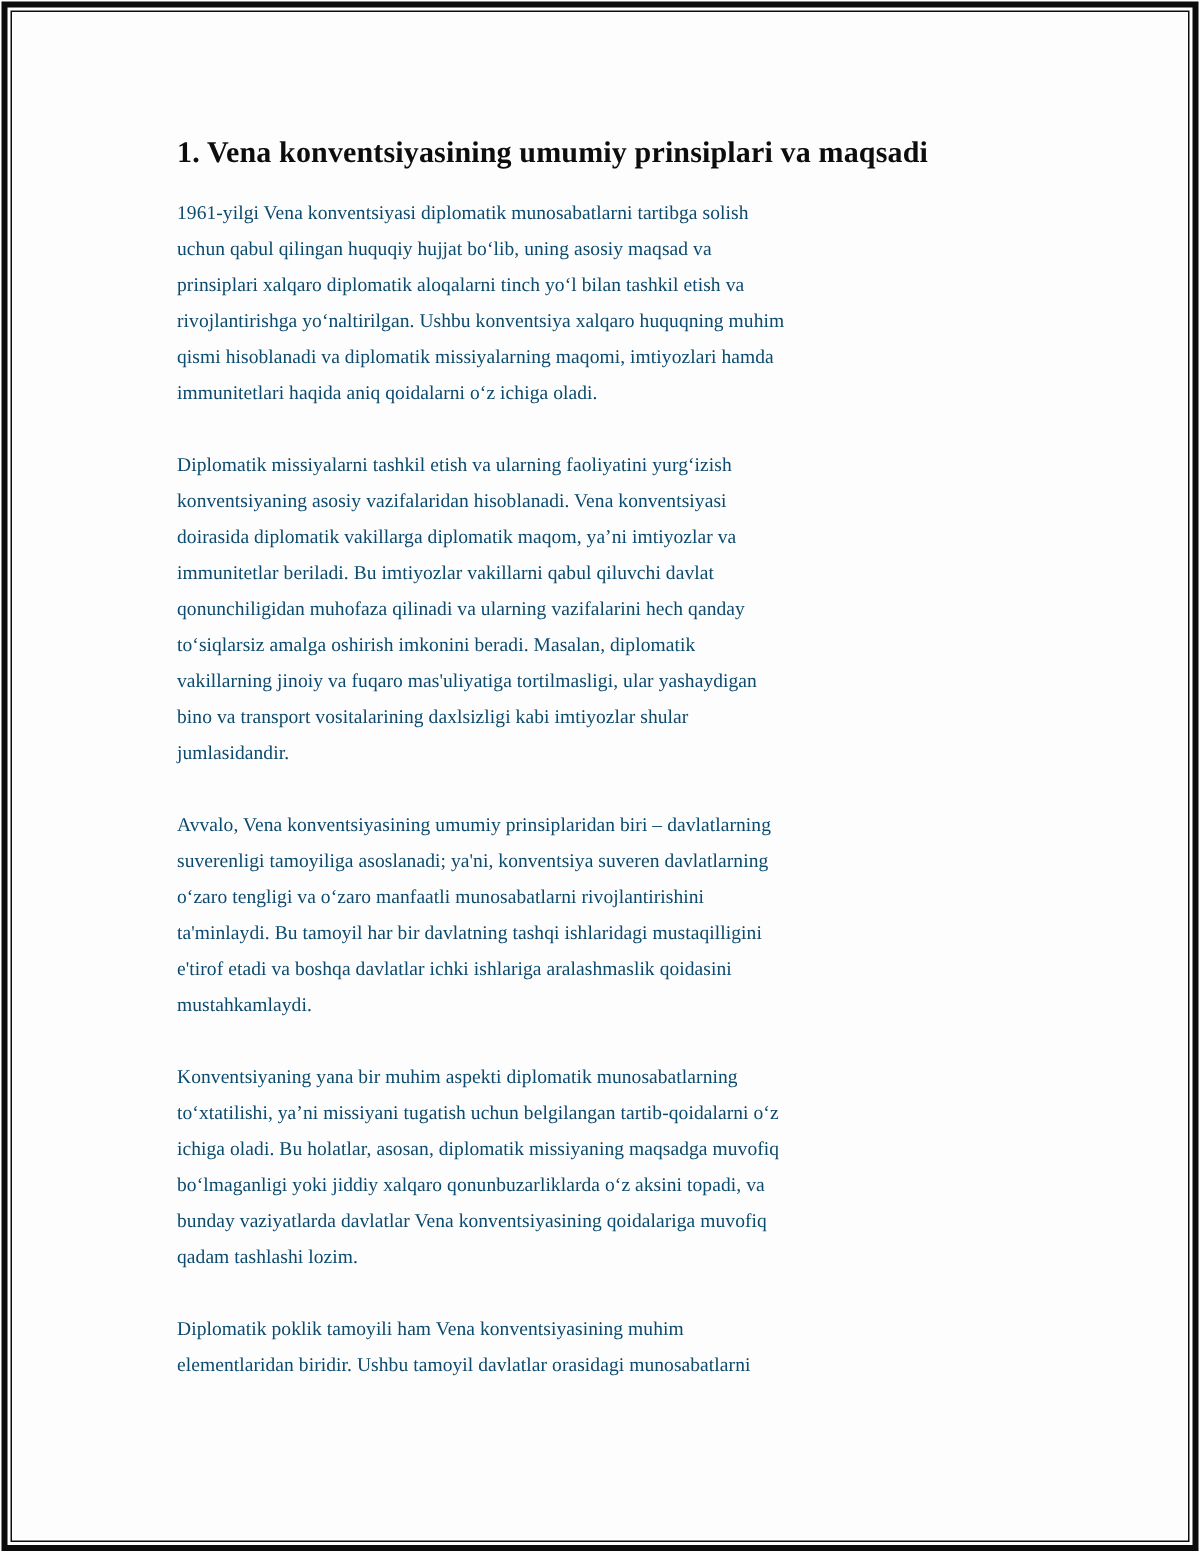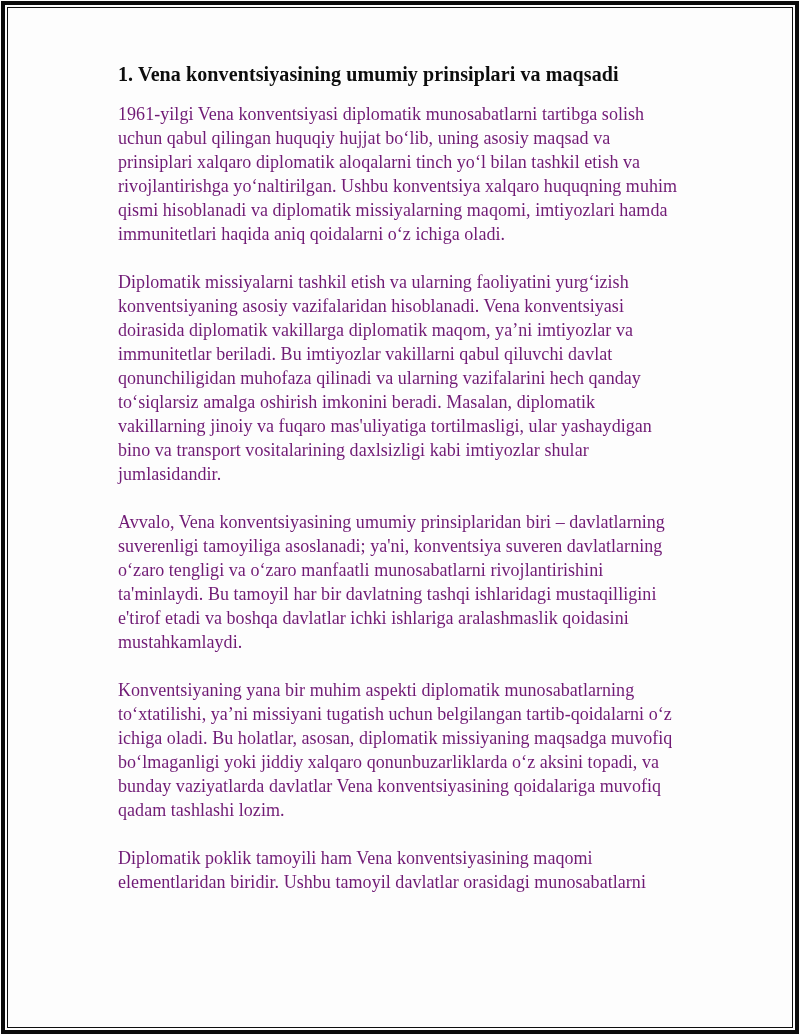--- a/index.html
+++ b/index.html
@@ -24,38 +24,38 @@
     position: absolute;
     inset: 7px;
     border: 1px solid #0e0e0e;
     pointer-events: none;
   }
   .page-content {
     position: absolute;
     top: 0;
     left: 118px;
     width: 592px;
-    padding-top: 60px;
+    padding-top: 88px;
     color: #161616;
   }
   h1.doc-heading {
     font-family: "Liberation Serif", "DejaVu Serif", serif;
     font-size: 20px;
     line-height: 28px;
     font-weight: bold;
     color: #0d0d0d;
     margin: 0 0 14px 0;
     letter-spacing: 0.1px;
   }
   p.doc-paragraph {
-    font-size: 18px;
+    font-size: 13px;
     line-height: 24px;
     margin: 0 0 24px 0;
     white-space: pre-line;
-    color: #701a75;
+    color: #0c4a6e;
     letter-spacing: 0.05px;
   }
 </style>
 </head>
 <body>
 
 <div class="outer-frame"></div>
 <div class="inner-frame"></div>
 
 <article class="page-content">
@@ -85,15 +85,15 @@
 e'tirof etadi va boshqa davlatlar ichki ishlariga aralashmaslik qoidasini
 mustahkamlaydi.</p>
 
   <p class="doc-paragraph">Konventsiyaning yana bir muhim aspekti diplomatik munosabatlarning
 to‘xtatilishi, ya’ni missiyani tugatish uchun belgilangan tartib-qoidalarni o‘z
 ichiga oladi. Bu holatlar, asosan, diplomatik missiyaning maqsadga muvofiq
 bo‘lmaganligi yoki jiddiy xalqaro qonunbuzarliklarda o‘z aksini topadi, va
 bunday vaziyatlarda davlatlar Vena konventsiyasining qoidalariga muvofiq
 qadam tashlashi lozim.</p>
 
-  <p class="doc-paragraph">Diplomatik poklik tamoyili ham Vena konventsiyasining maqomi
+  <p class="doc-paragraph">Diplomatik poklik tamoyili ham Vena konventsiyasining muhim
 elementlaridan biridir. Ushbu tamoyil davlatlar orasidagi munosabatlarni</p>
 </article>
 
 </body></html>

